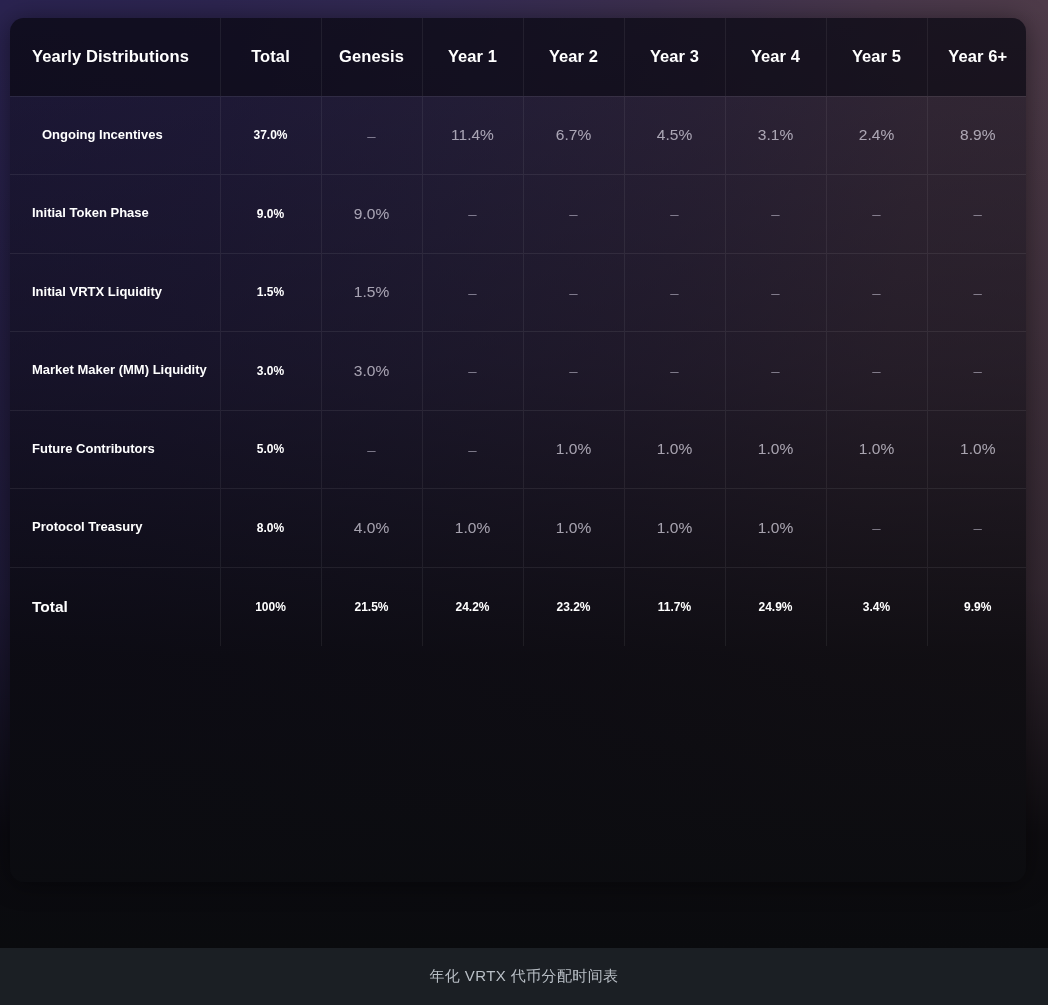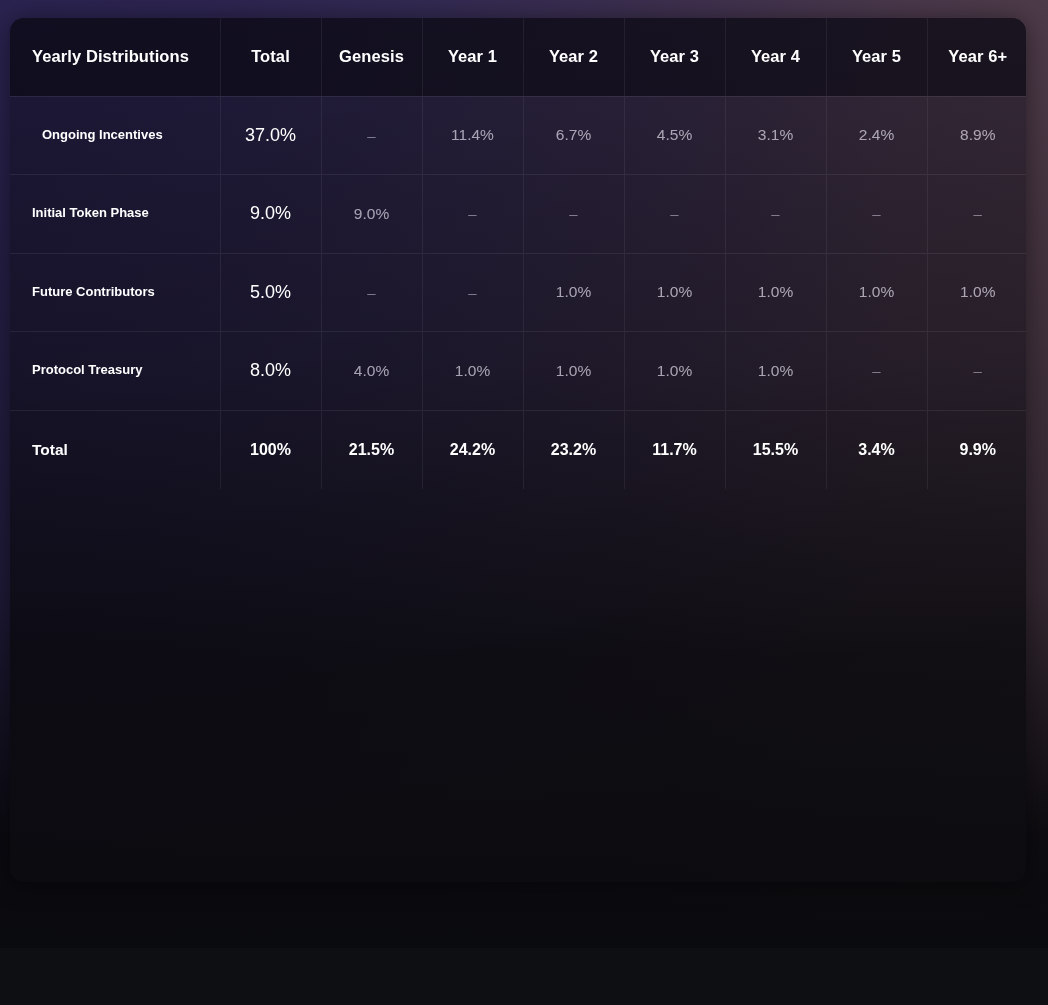--- a/index.html
+++ b/index.html
@@ -121,28 +121,28 @@
     padding-right: 12px;
     color: #ffffff;
     font-size: 13px;
     font-weight: bold;
     line-height: 1.28;
   }
   td.label-cell.indented { padding-left: 32px; }
 
   td.total-cell {
     color: #ffffff;
-    font-weight: normal;
-    font-size: 18px;
+    font-weight: bold;
+    font-size: 12px;
   }
 
   tr.total-row td {
     color: #ffffff;
     font-weight: bold;
-    font-size: 16px;
+    font-size: 12px;
   }
   tr.total-row td.label-cell { font-size: 15.5px; }
 
   td.dash {
     color: rgba(215,210,228,0.52);
     font-size: 15px;
   }
 
   
   #caption-bar {
@@ -212,20 +212,42 @@
             <td class="total-cell">9.0%</td>
             <td>9.0%</td>
             <td class="dash">–</td>
             <td class="dash">–</td>
             <td class="dash">–</td>
             <td class="dash">–</td>
             <td class="dash">–</td>
             <td class="dash">–</td>
           </tr>
           <tr>
+            <td class="label-cell">Initial VRTX Liquidity</td>
+            <td class="total-cell">1.5%</td>
+            <td>1.5%</td>
+            <td class="dash">–</td>
+            <td class="dash">–</td>
+            <td class="dash">–</td>
+            <td class="dash">–</td>
+            <td class="dash">–</td>
+            <td class="dash">–</td>
+          </tr>
+          <tr>
+            <td class="label-cell">Market Maker (MM) Liquidity</td>
+            <td class="total-cell">3.0%</td>
+            <td>3.0%</td>
+            <td class="dash">–</td>
+            <td class="dash">–</td>
+            <td class="dash">–</td>
+            <td class="dash">–</td>
+            <td class="dash">–</td>
+            <td class="dash">–</td>
+          </tr>
+          <tr>
             <td class="label-cell">Future Contributors</td>
             <td class="total-cell">5.0%</td>
             <td class="dash">–</td>
             <td class="dash">–</td>
             <td>1.0%</td>
             <td>1.0%</td>
             <td>1.0%</td>
             <td>1.0%</td>
             <td>1.0%</td>
           </tr>
@@ -240,22 +262,25 @@
             <td class="dash">–</td>
             <td class="dash">–</td>
           </tr>
           <tr class="total-row">
             <td class="label-cell">Total</td>
             <td class="total-cell">100%</td>
             <td>21.5%</td>
             <td>24.2%</td>
             <td>23.2%</td>
             <td>11.7%</td>
-            <td>15.5%</td>
+            <td>24.9%</td>
             <td>3.4%</td>
             <td>9.9%</td>
           </tr>
         </tbody>
     </table>
   </div>
 
+  <div id="caption-bar">
+    <span id="caption-text">年化 VRTX 代币分配时间表</span>
+  </div>
 
 </div>
 
 </body></html>

